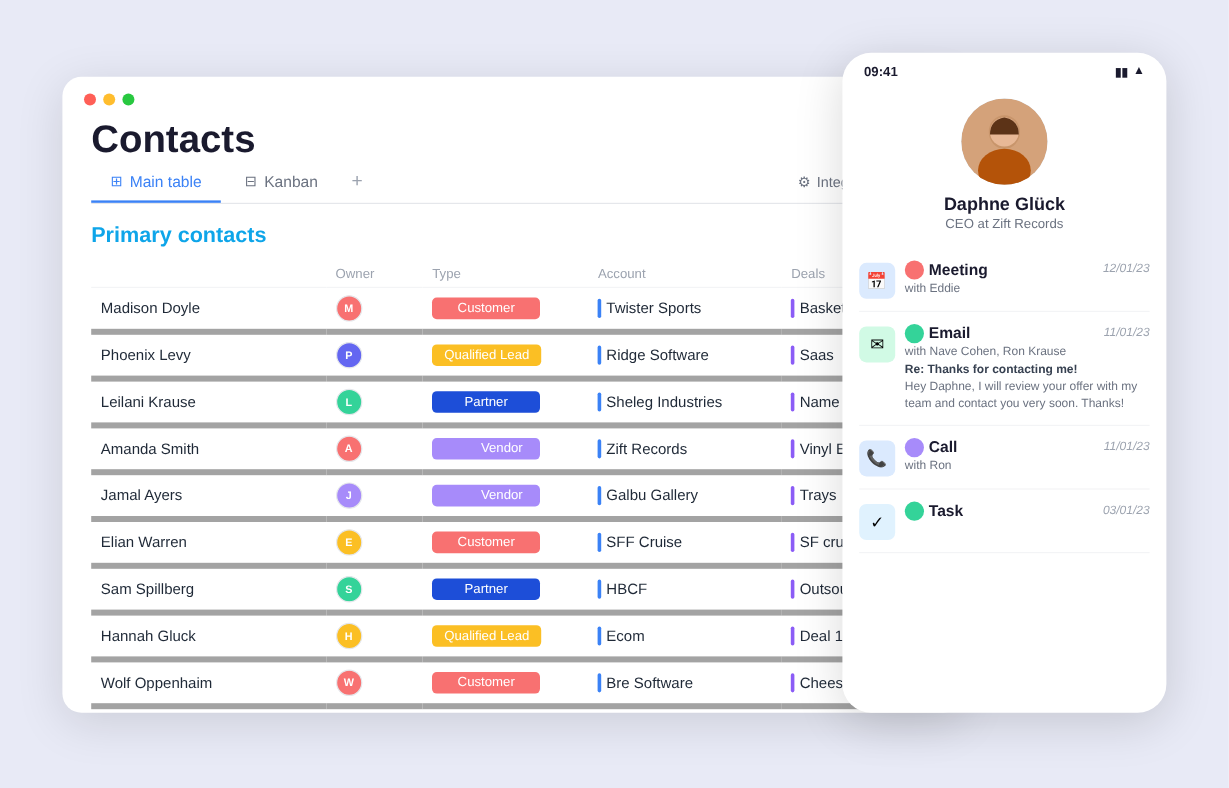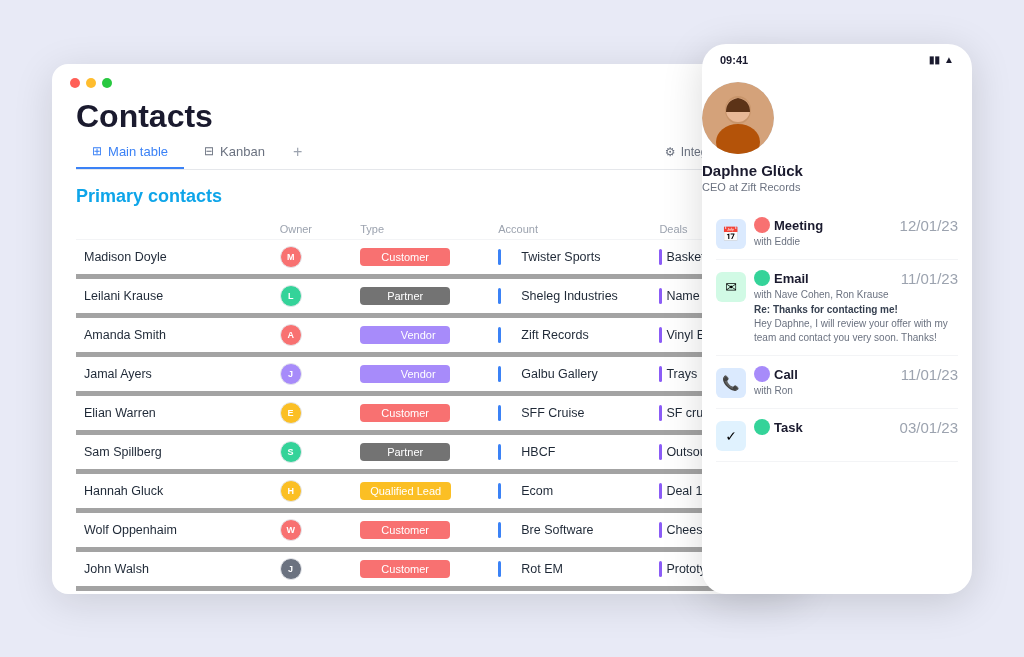--- a/index.html
+++ b/index.html
@@ -150,21 +150,21 @@
       padding: 3px 10px;
       border-radius: 4px;
       font-size: 11px;
       font-weight: 500;
       color: #fff;
       min-width: 90px;
       text-align: center;
     }
     .badge-customer { background: #f87171; }
     .badge-qualified { background: #fbbf24; }
-    .badge-partner { background: #737373; }
+    .badge-partner { background: #1d4ed8; }
     .badge-vendor { background: #a78bfa; padding-left: 36px; }
     .owner-avatars {
       display: flex;
       align-items: center;
     }
     .owner-avatar {
       width: 22px;
       height: 22px;
       border-radius: 50%;
       border: 1px solid #e5e7eb;
@@ -173,21 +173,21 @@
       justify-content: center;
       font-size: 9px;
       font-weight: 600;
       color: #fff;
       margin-right: -4px;
       overflow: hidden;
     }
     .account-cell {
       display: flex;
       align-items: center;
-      gap: 20px;
+      gap: 4px;
     }
     .account-bar {
       width: 3px;
       height: 16px;
       border-radius: 2px;
       background: #3b82f6;
       flex-shrink: 0;
     }
     .deals-cell {
       display: flex;
@@ -227,21 +227,21 @@
     }
     .mobile-status-icons {
       display: flex;
       gap: 4px;
       align-items: center;
       font-size: 10px;
     }
     .mobile-profile {
       display: flex;
       flex-direction: column;
-      align-items: flex-start;
+      align-items: center;
       padding: 10px 0 14px;
     }
     .profile-avatar {
       width: 72px;
       height: 72px;
       border-radius: 50%;
       background: #d1d5db;
       overflow: hidden;
       margin-bottom: 8px;
       display: flex;
@@ -301,22 +301,23 @@
       background: #9ca3af;
       flex-shrink: 0;
     }
     .activity-type {
       font-size: 13px;
       font-weight: 700;
       color: #1a1a2e;
       flex: 1;
     }
     .activity-date {
-      font-size: 15px;
+      font-size: 10px;
       color: #9ca3af;
+      font-style: italic;
     }
     .activity-sub {
       font-size: 10px;
       color: #6b7280;
       margin-top: 2px;
     }
     .activity-body-text {
       font-size: 10px;
       color: #6b7280;
       margin-top: 3px;
@@ -392,20 +393,43 @@
       </div>
     </td>
     <td class="col-deals">
       <div class="deals-cell">
         <div class="deals-bar"></div>
         <span>Basketball</span>
       </div>
     </td>
   </tr>
             <tr>
+    <td class="col-name">Phoenix Levy</td>
+    <td class="col-owner">
+      <div class="owner-avatars">
+        <div class="owner-avatar" style="background:#6366f1">P</div>
+      </div>
+    </td>
+    <td class="col-type">
+      <span class="badge badge-qualified">Qualified Lead</span>
+    </td>
+    <td class="col-account">
+      <div class="account-cell">
+        <div class="account-bar"></div>
+        <span>Ridge Software</span>
+      </div>
+    </td>
+    <td class="col-deals">
+      <div class="deals-cell">
+        <div class="deals-bar"></div>
+        <span>Saas</span>
+      </div>
+    </td>
+  </tr>
+            <tr>
     <td class="col-name">Leilani Krause</td>
     <td class="col-owner">
       <div class="owner-avatars">
         <div class="owner-avatar" style="background:#34d399">L</div>
       </div>
     </td>
     <td class="col-type">
       <span class="badge badge-partner">Partner</span>
     </td>
     <td class="col-account">

